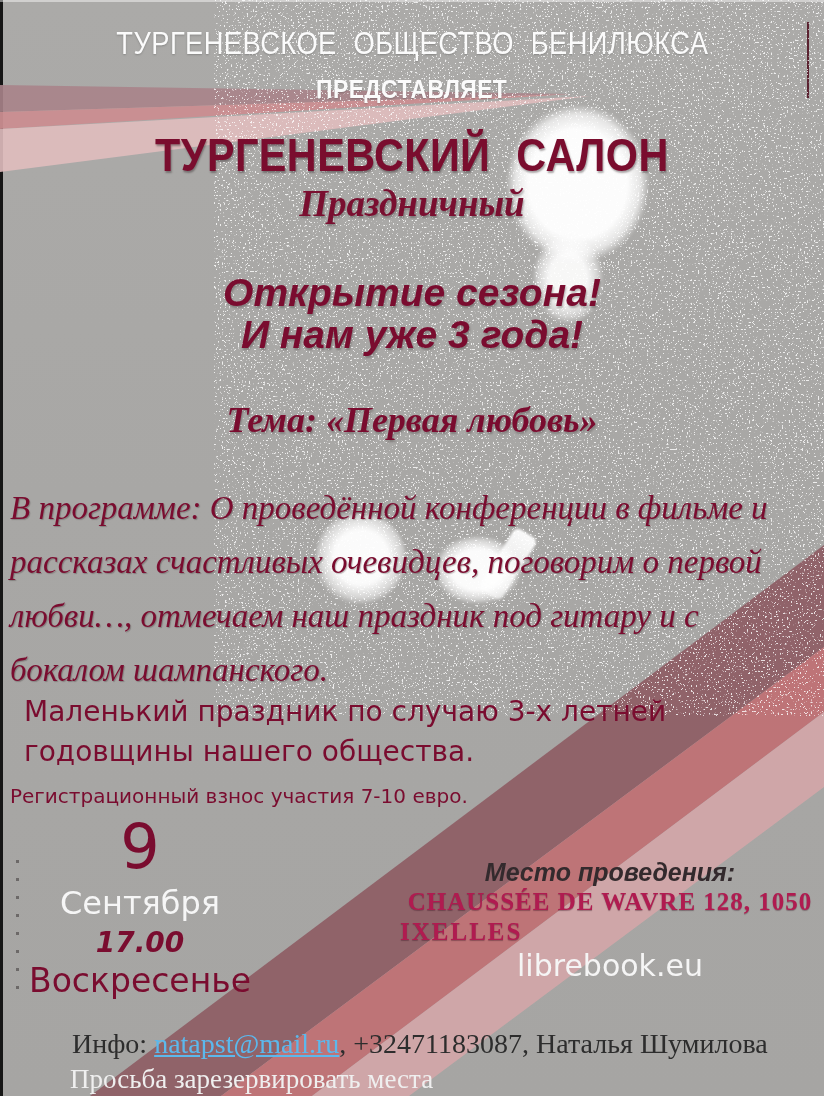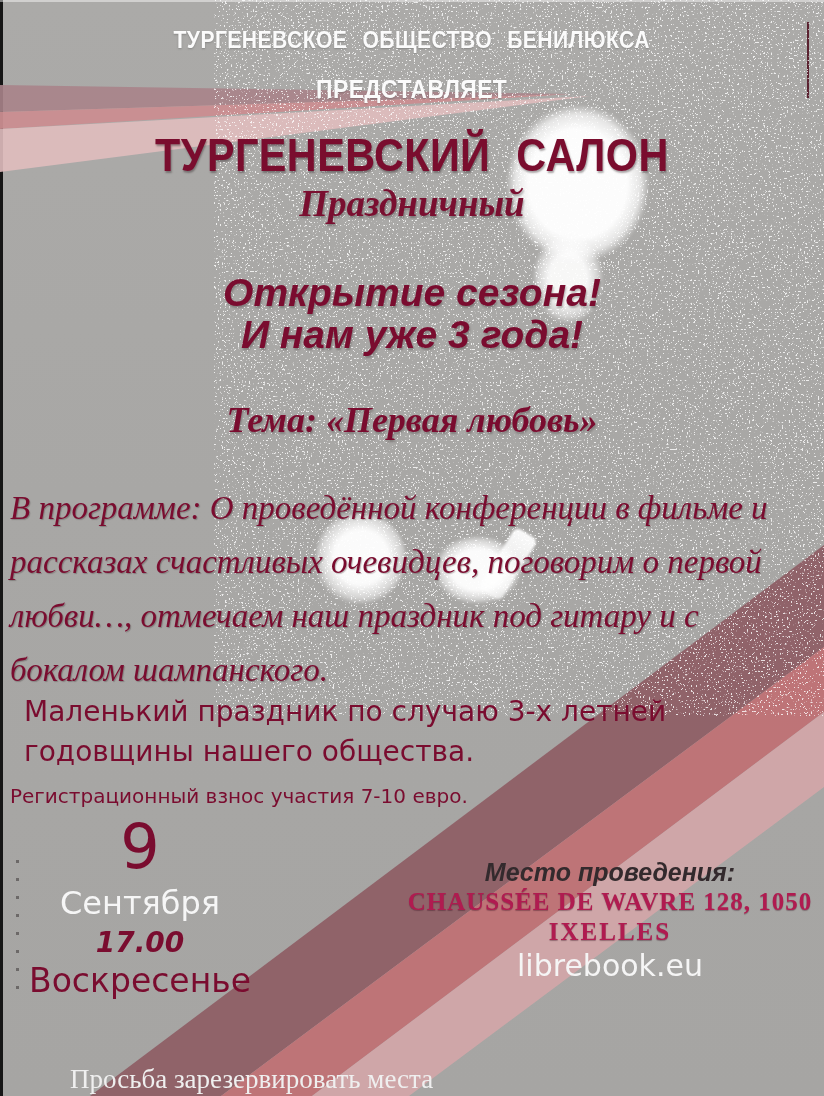--- a/index.html
+++ b/index.html
@@ -47,38 +47,38 @@
   }
   .noise-svg{left:0;top:0;z-index:2;}
   
   .dot-column{
     left:16px;top:845px;width:3px;height:148px;z-index:2;
     background:repeating-linear-gradient(180deg,rgba(50,50,50,0) 0 15px,rgba(60,55,55,.55) 15px 18px);
   }
   
   .txt{z-index:3;}
   .condensed{display:inline-block;transform:scaleX(.88);transform-origin:center;white-space:nowrap;}
-  .hdr{top:26px;color:#fbfbfb;font-weight:bold;font-size:24px;letter-spacing:.5px;word-spacing:10px;text-shadow:0 1px 2px rgba(70,70,70,.35);}
+  .hdr{top:26px;color:#fbfbfb;font-weight:normal;font-size:31px;letter-spacing:.5px;word-spacing:10px;text-shadow:0 1px 2px rgba(70,70,70,.35);}
   .hdr2{top:58px;color:#fbfbfb;font-weight:bold;font-size:26px;letter-spacing:.5px;text-shadow:0 1px 2px rgba(70,70,70,.35);margin-top:16px;}
   .main-title{top:127px;color:#7a0d2e;font-weight:bold;font-size:47px;word-spacing:16px;letter-spacing:.5px;text-shadow:1px 2px 2px rgba(45,35,38,.4);}
   .subtitle{top:182px;color:#7a0f30;font-family:"Liberation Serif",serif;font-style:italic;font-weight:bold;font-size:37px;text-shadow:1px 2px 2px rgba(45,35,38,.35);}
   .announce1{top:271px;}
   .announce2{top:313px;}
   .announce{color:#7a0c2f;font-weight:bold;font-style:italic;font-size:39px;text-shadow:1px 2px 2px rgba(45,35,38,.3);}
   .theme{top:399px;color:#7a0c2f;font-family:"Liberation Serif",serif;font-weight:bold;font-style:italic;font-size:36px;text-shadow:1px 2px 2px rgba(45,35,38,.3);}
   .program{left:10px;top:481px;width:792px;color:#7a0c2f;font-family:"Liberation Serif",serif;font-style:italic;font-size:33px;line-height:54px;text-shadow:1px 1px 1px rgba(45,35,38,.3);}
   .anniversary{left:24px;top:692px;width:800px;color:#7a0c2f;font-family:"DejaVu Sans",sans-serif;font-size:28px;line-height:40px;}
   .fee{left:10px;top:784px;color:#7a0c2f;font-family:"DejaVu Sans",sans-serif;font-size:20px;}
   .day-num{left:0;top:810px;width:280px;text-align:center;color:#7a0c2f;font-family:"DejaVu Sans",sans-serif;font-size:62px;}
   .month{left:0;top:884px;width:280px;text-align:center;color:#f6f6f6;font-family:"DejaVu Sans",sans-serif;font-size:32px;}
   .time{left:0;top:926px;width:280px;text-align:center;color:#7a0c2f;font-family:"DejaVu Sans",sans-serif;font-weight:bold;font-style:italic;font-size:28px;}
   .weekday{left:0;top:961px;width:280px;text-align:center;color:#7a0c2f;font-family:"DejaVu Sans",sans-serif;font-size:33px;}
   .venue-label{left:400px;top:858px;width:420px;text-align:center;color:#332a2d;font-style:italic;font-weight:bold;font-size:25px;}
   .venue-addr1{left:400px;top:888px;width:420px;text-align:center;color:#b01b50;font-family:"Liberation Serif",serif;font-weight:bold;font-size:25px;letter-spacing:1px;white-space:nowrap;text-shadow:0 1px 1px rgba(60,20,35,.4);}
-  .venue-addr2{left:400px;top:918px;width:420px;text-align:center;color:#b01b50;font-family:"Liberation Serif",serif;font-weight:bold;font-size:25px;letter-spacing:2px;text-shadow:0 1px 1px rgba(60,20,35,.4);}
+  .venue-addr2{left:400px;top:918px;width:420px;color:#b01b50;font-family:"Liberation Serif",serif;font-weight:bold;font-size:25px;letter-spacing:2px;text-shadow:0 1px 1px rgba(60,20,35,.4);}
   .website{left:400px;top:948px;width:420px;text-align:center;color:#f5f5f5;font-family:"DejaVu Sans",sans-serif;font-size:30px;}
   .contact{left:72px;top:1028px;width:730px;color:#2d2d2d;font-family:"Liberation Serif",serif;font-size:28px;}
   .contact a{color:#5cb8ec;text-decoration:underline;}
   .note{left:70px;top:1064px;width:600px;color:#efefef;font-family:"Liberation Serif",serif;font-size:27px;}
 </style>
 </head>
 <body>
 
 <div class="poster">
 
@@ -147,15 +147,18 @@
   <div class="abs txt day-num">9</div>
   <div class="abs txt month">Сентября</div>
   <div class="abs txt time">17.00</div>
   <div class="abs txt venue-label">Место проведения:</div>
 
   <div class="abs txt weekday">Воскресенье</div>
   <div class="abs txt venue-addr1">CHAUSSÉE DE WAVRE 128, 1050</div>
   <div class="abs txt venue-addr2">IXELLES</div>
   <div class="abs txt website">librebook.eu</div>
 
+  <div class="abs txt contact">
+    <span>Инфо: </span><a href="#">natapst@mail.ru</a><span>, +32471183087, Наталья Шумилова</span>
+  </div>
   <div class="abs txt note">Просьба зарезервировать места</div>
 
 </div>
 
 </body></html>

